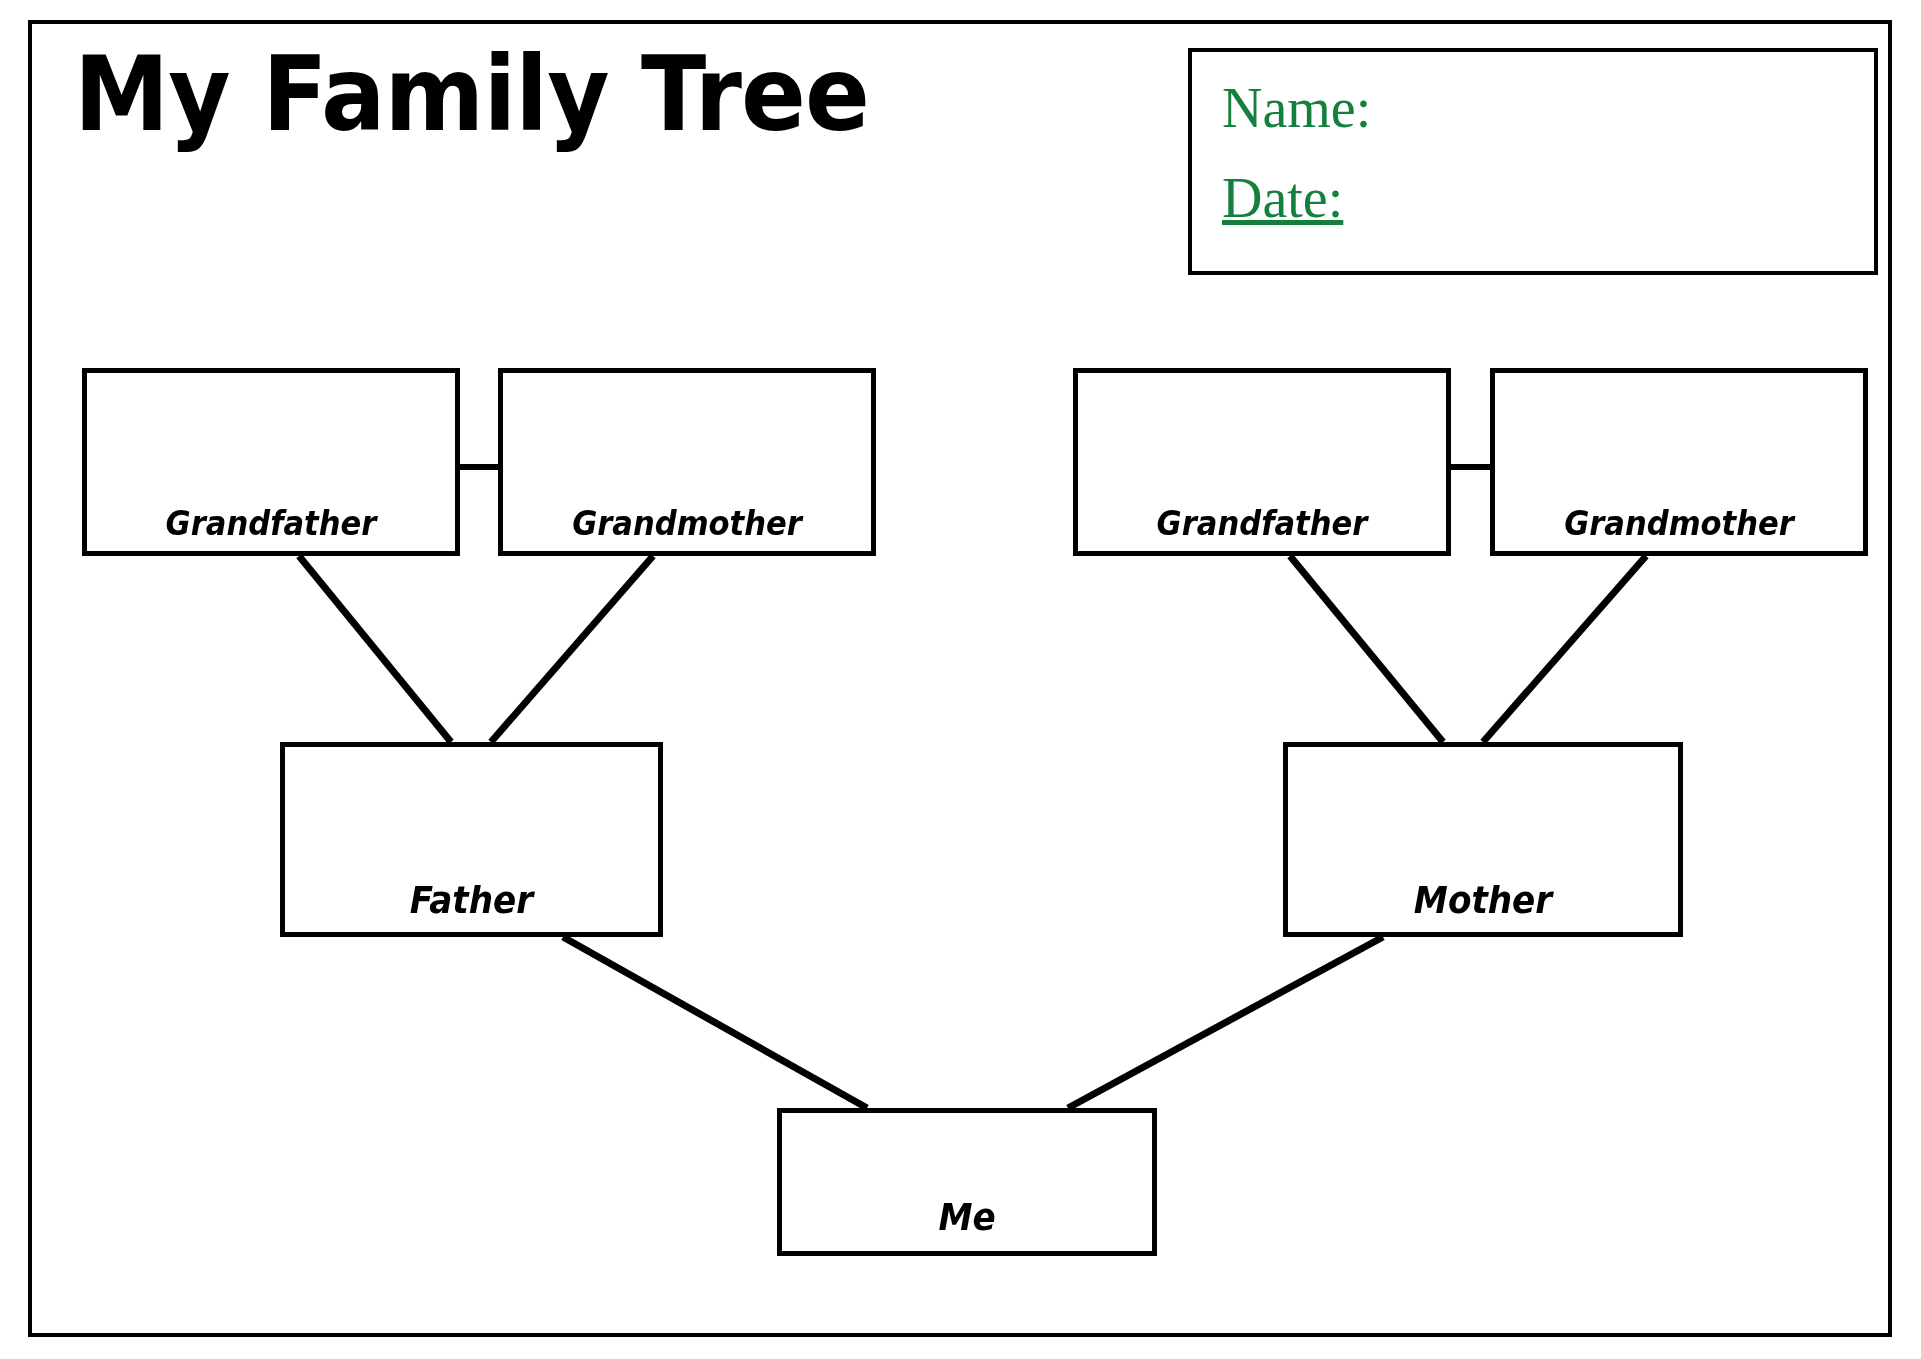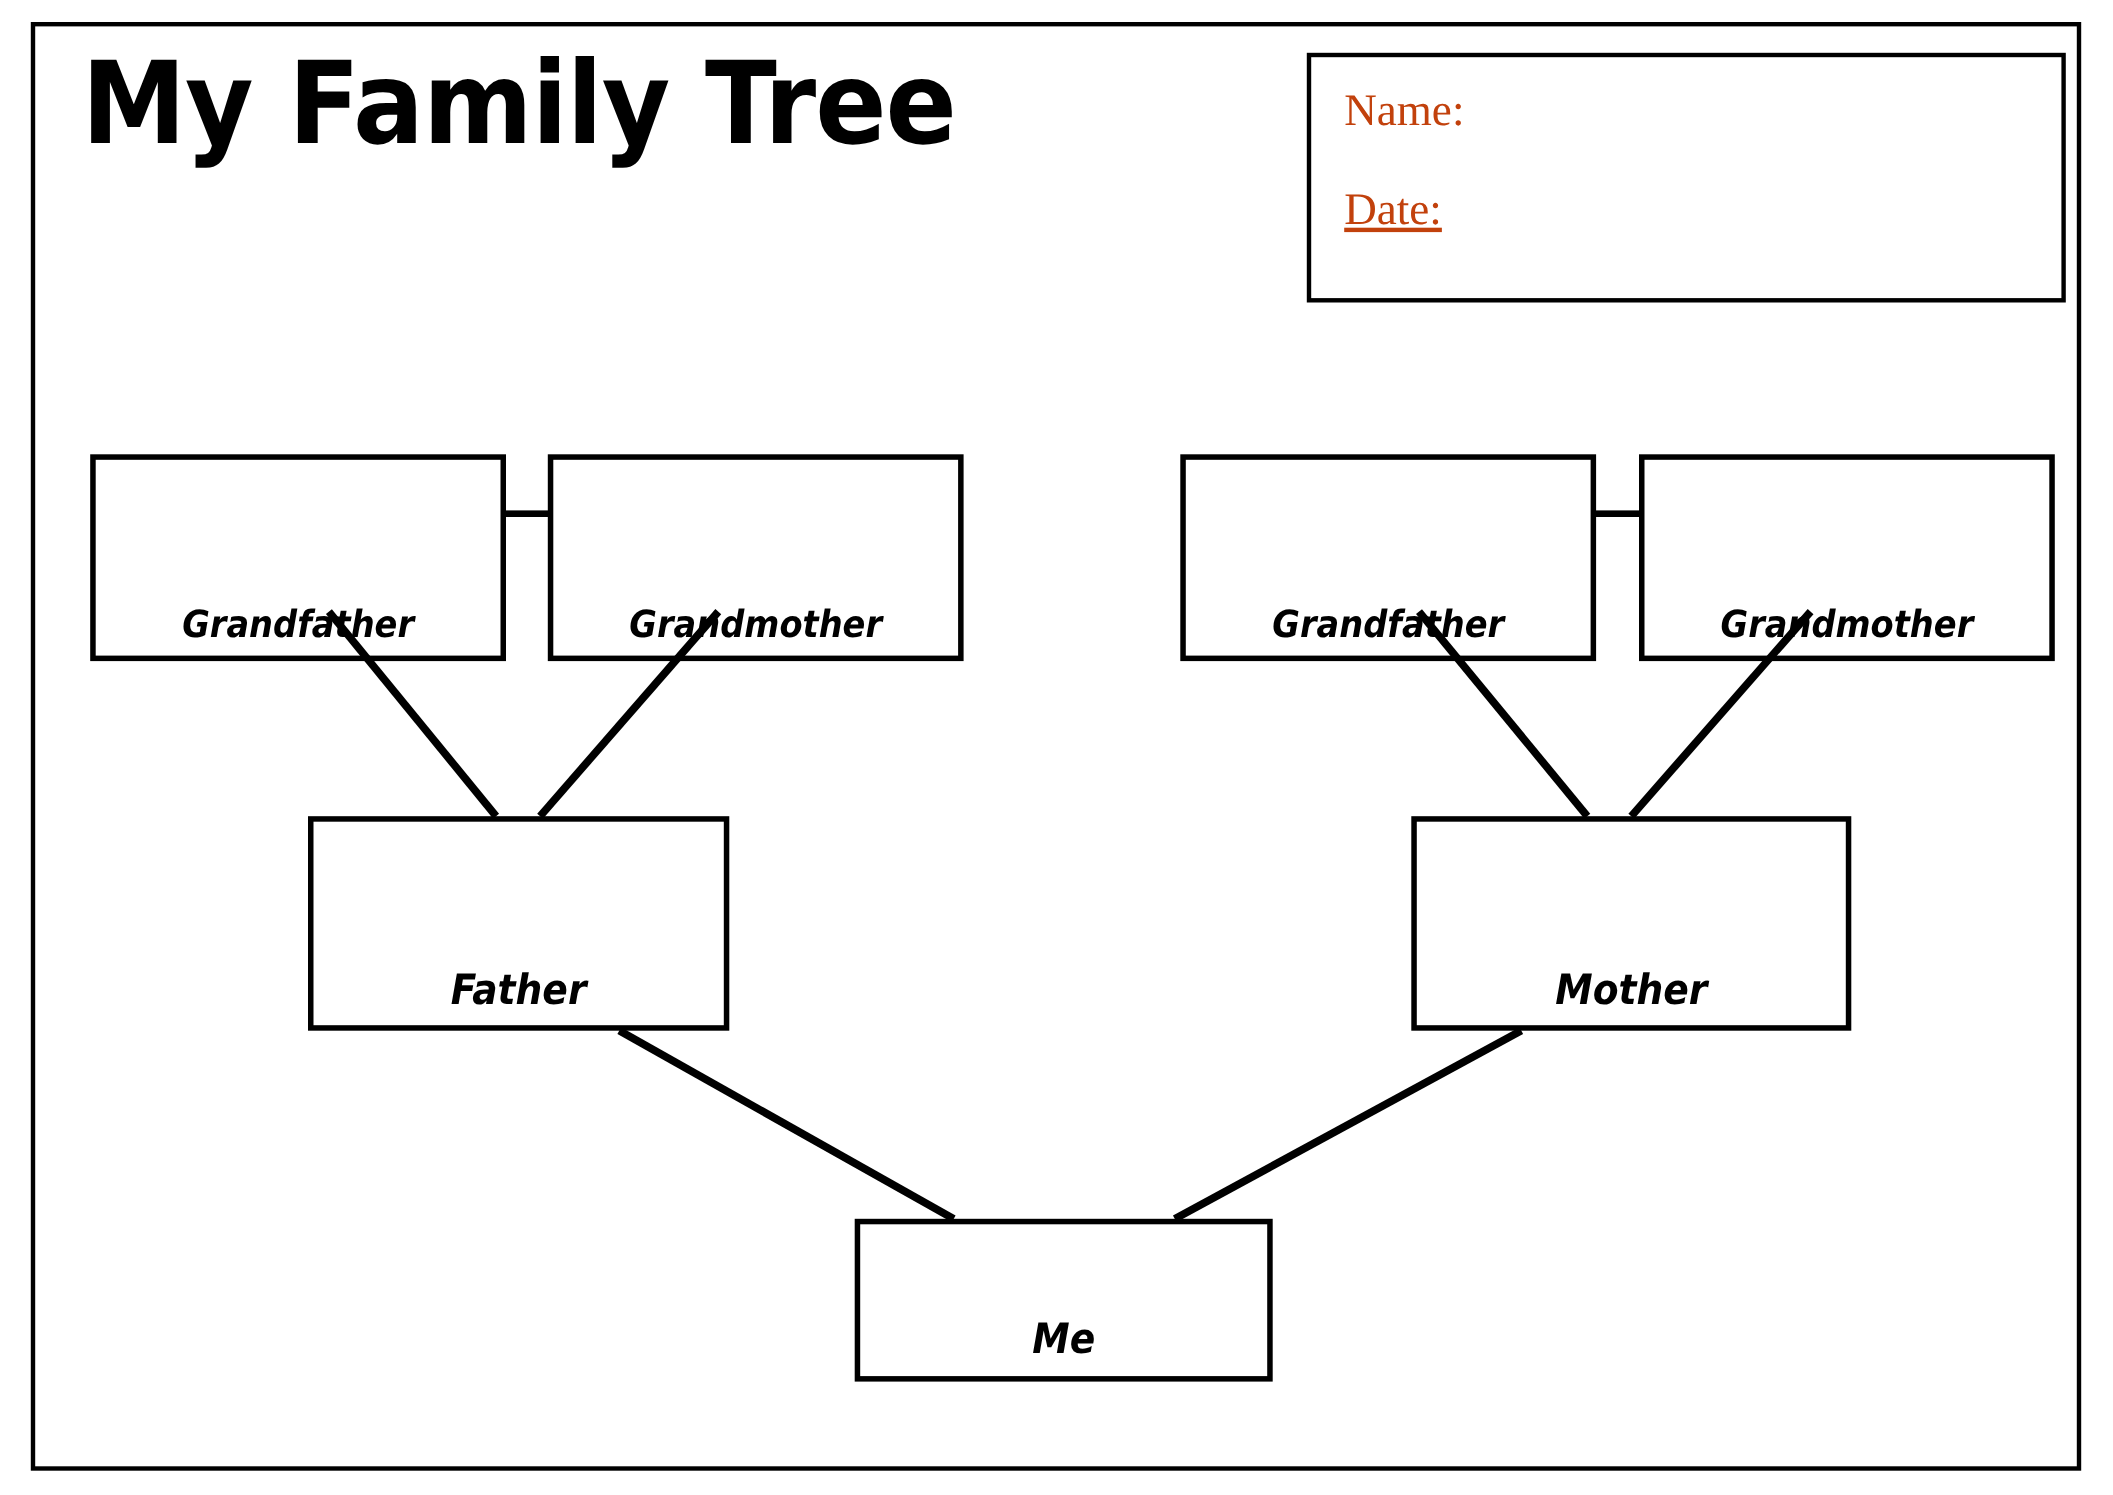--- a/index.html
+++ b/index.html
@@ -49,23 +49,23 @@
     top: 48px;
     width: 690px;
     height: 227px;
     border: 4px solid #000000;
     box-sizing: border-box;
   }
   .field-label {
     position: absolute;
     left: 30px;
     font-family: "Liberation Serif", serif;
-    font-size: 41px;
+    font-size: 56px;
     line-height: 1;
-    color: #c2410c;
+    color: #15803d;
     white-space: nowrap;
   }
   #name-label { top: 28px; }
   #date-label { top: 118px; text-decoration: underline; }
 
   
   .node-box {
     position: absolute;
     border: 5px solid #000000;
     box-sizing: border-box;
@@ -77,21 +77,21 @@
     left: 0;
     right: 0;
     text-align: center;
     font-family: "DejaVu Sans", sans-serif;
     font-weight: 700;
     font-style: italic;
     color: #000000;
     white-space: nowrap;
     transform: scaleX(0.9);
   }
-  .gp-box  { width: 378px; height: 188px; top: 368px; margin-top: 45px; }
+  .gp-box  { width: 378px; height: 188px; top: 368px; }
   .gp-box .node-label { bottom: 8px; font-size: 34px; }
 
   #gp-box-paternal-grandfather { left: 82px; }
   #gp-box-paternal-grandmother { left: 498px; }
   #gp-box-maternal-grandfather { left: 1073px; }
   #gp-box-maternal-grandmother { left: 1490px; }
 
   .parent-box { height: 195px; top: 742px; padding-left: 28px; }
   .parent-box .node-label { bottom: 10px; font-size: 38px; }
   #parent-box-father { left: 280px; width: 383px; }

